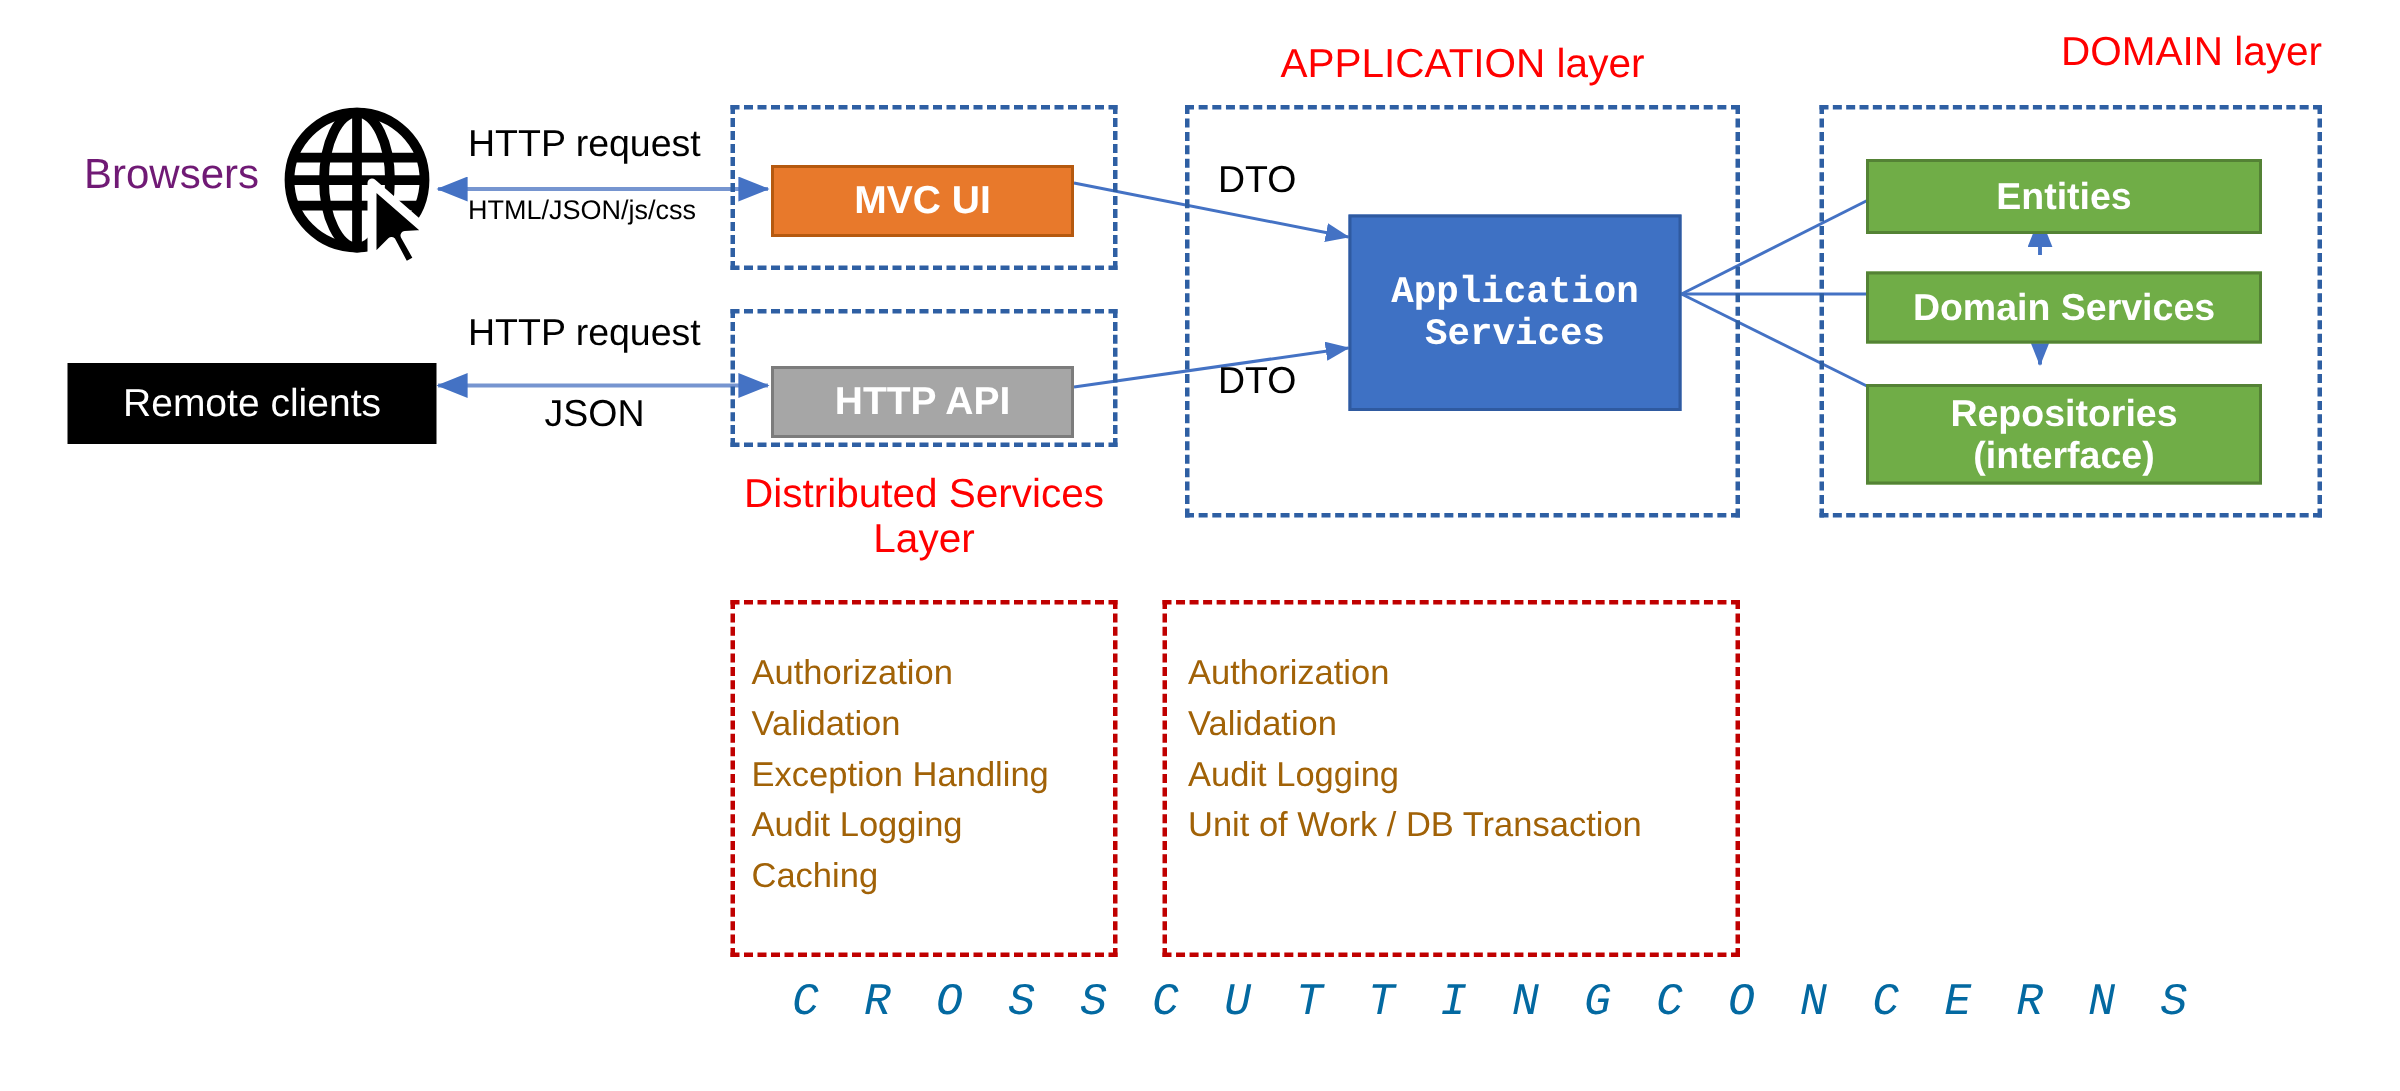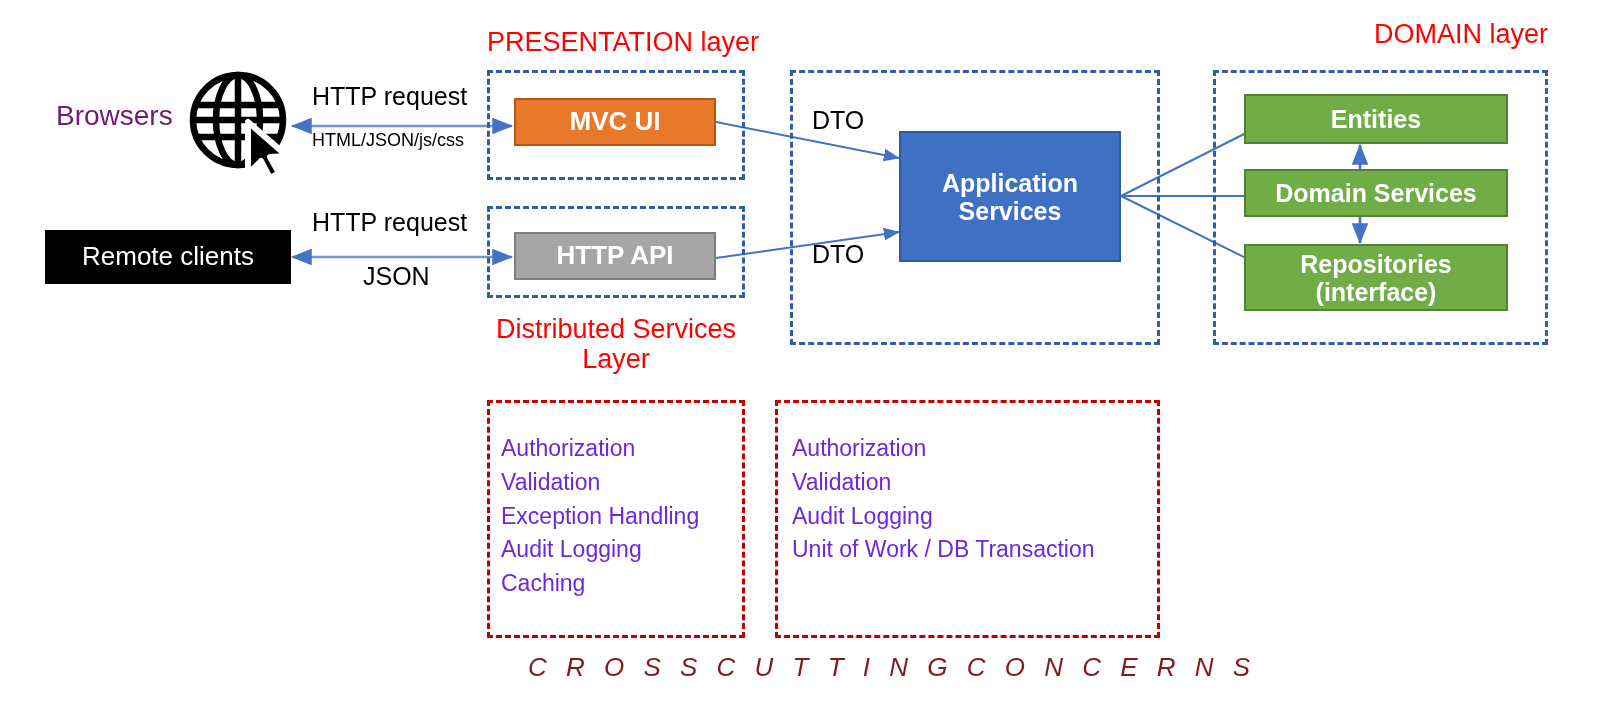--- a/index.html
+++ b/index.html
@@ -52,20 +52,21 @@
   
   .node {
     position: absolute;
     box-sizing: border-box;
     display: flex;
     align-items: center;
     justify-content: center;
     text-align: center;
     color: #ffffff;
     line-height: 1.12;
+    margin-top: 12px;
   }
   .node.mvc {
     background: #E8792B;
     border: 2px solid #B5590F;
     font-weight: bold;
     font-size: 26px;
   }
   .node.api {
     background: #A6A6A6;
     border: 2px solid #7C7C7C;
@@ -108,35 +109,35 @@
     font-size: 28px;
     white-space: nowrap;
   }
   .globe-wrap {
     position: absolute;
   }
 
   
   .ccc-list {
     position: absolute;
-    color: #6d28d9;
+    color: #a16207;
     font-size: 23px;
     line-height: 1.47;
     white-space: nowrap;
   }
   .ccc-list div { white-space: nowrap; }
 
   .ccc-caption {
     position: absolute;
-    color: #7f1d1d;
-    font-size: 26px;
+    color: #0369a1;
+    font-size: 30px;
     font-style: italic;
     letter-spacing: 6px;
     white-space: nowrap;
-    font-family: Liberation Sans, sans-serif;
+    font-family: Liberation Mono, monospace;
   }
 </style>
 </head>
 <body>
 
 <div id="canvas">
 
   <svg id="wires" viewBox="0 0 1600 727" xmlns="http://www.w3.org/2000/svg">
     <defs>
       <marker id="ah" markerWidth="9" markerHeight="9" refX="7.6" refY="3.2" orient="auto" markerUnits="strokeWidth">
@@ -159,22 +160,22 @@
 
     <line x1="1121" y1="196" x2="1266" y2="196" stroke="#4472C4" stroke-width="2" marker-end="url(#ah)"></line>
 
     <line x1="1121" y1="196" x2="1266" y2="268" stroke="#4472C4" stroke-width="2" marker-end="url(#ah)"></line>
 
     <line x1="1360" y1="170" x2="1360" y2="145" stroke="#4472C4" stroke-width="2.6" marker-end="url(#ah)"></line>
 
     <line x1="1360" y1="217" x2="1360" y2="243" stroke="#4472C4" stroke-width="2.6" marker-end="url(#ah)"></line>
   </svg>
 
-  <div class="layer-title" style="left:487px; top:27px; width:258px;">PRESENTATION layer</div>
-
+
+  <div class="layer-title" style="left:790px; top:27px; width:370px;">APPLICATION layer</div>
 
   <div class="layer-title" style="left:1213px; top:19px; width:335px;text-align:right;">DOMAIN layer</div>
 
   <div class="layer-title wrap" style="left:487px; top:314px; width:258px;">
     <span>Distributed Services</span>
     <br>
     <span>Layer</span>
   </div>
 
   <div class="dash-box" style="left:487px; top:70px; width:258px; height:110px;"></div>
@@ -217,21 +218,21 @@
   <div class="plabel big" style="left:363px; top:263px;">JSON</div>
 
   <div class="plabel big" style="left:812px; top:107px;">DTO</div>
 
   <div class="plabel big" style="left:812px; top:241px;">DTO</div>
 
   <div class="node mvc" style="left:514px; top:98px; width:202px; height:48px;">MVC UI</div>
 
   <div class="node api" style="left:514px; top:232px; width:202px; height:48px;">HTTP API</div>
 
-  <div class="node appsvc" style="left:899px; top:131px; width:222px; height:131px; flex-direction:column;">
+  <div class="node appsvc" style="left:899px; top:131px; width:222px; height:131px; flex-direction:column;font-family:Liberation Mono, monospace;">
     <span>Application</span>
     <span>Services</span>
   </div>
 
   <div class="node domain" style="left:1244px; top:94px; width:264px; height:50px;">Entities</div>
 
   <div class="node domain" style="left:1244px; top:244px; width:264px; height:67px; flex-direction:column;">
     <span>Repositories</span>
     <span>(interface)</span>
   </div>

